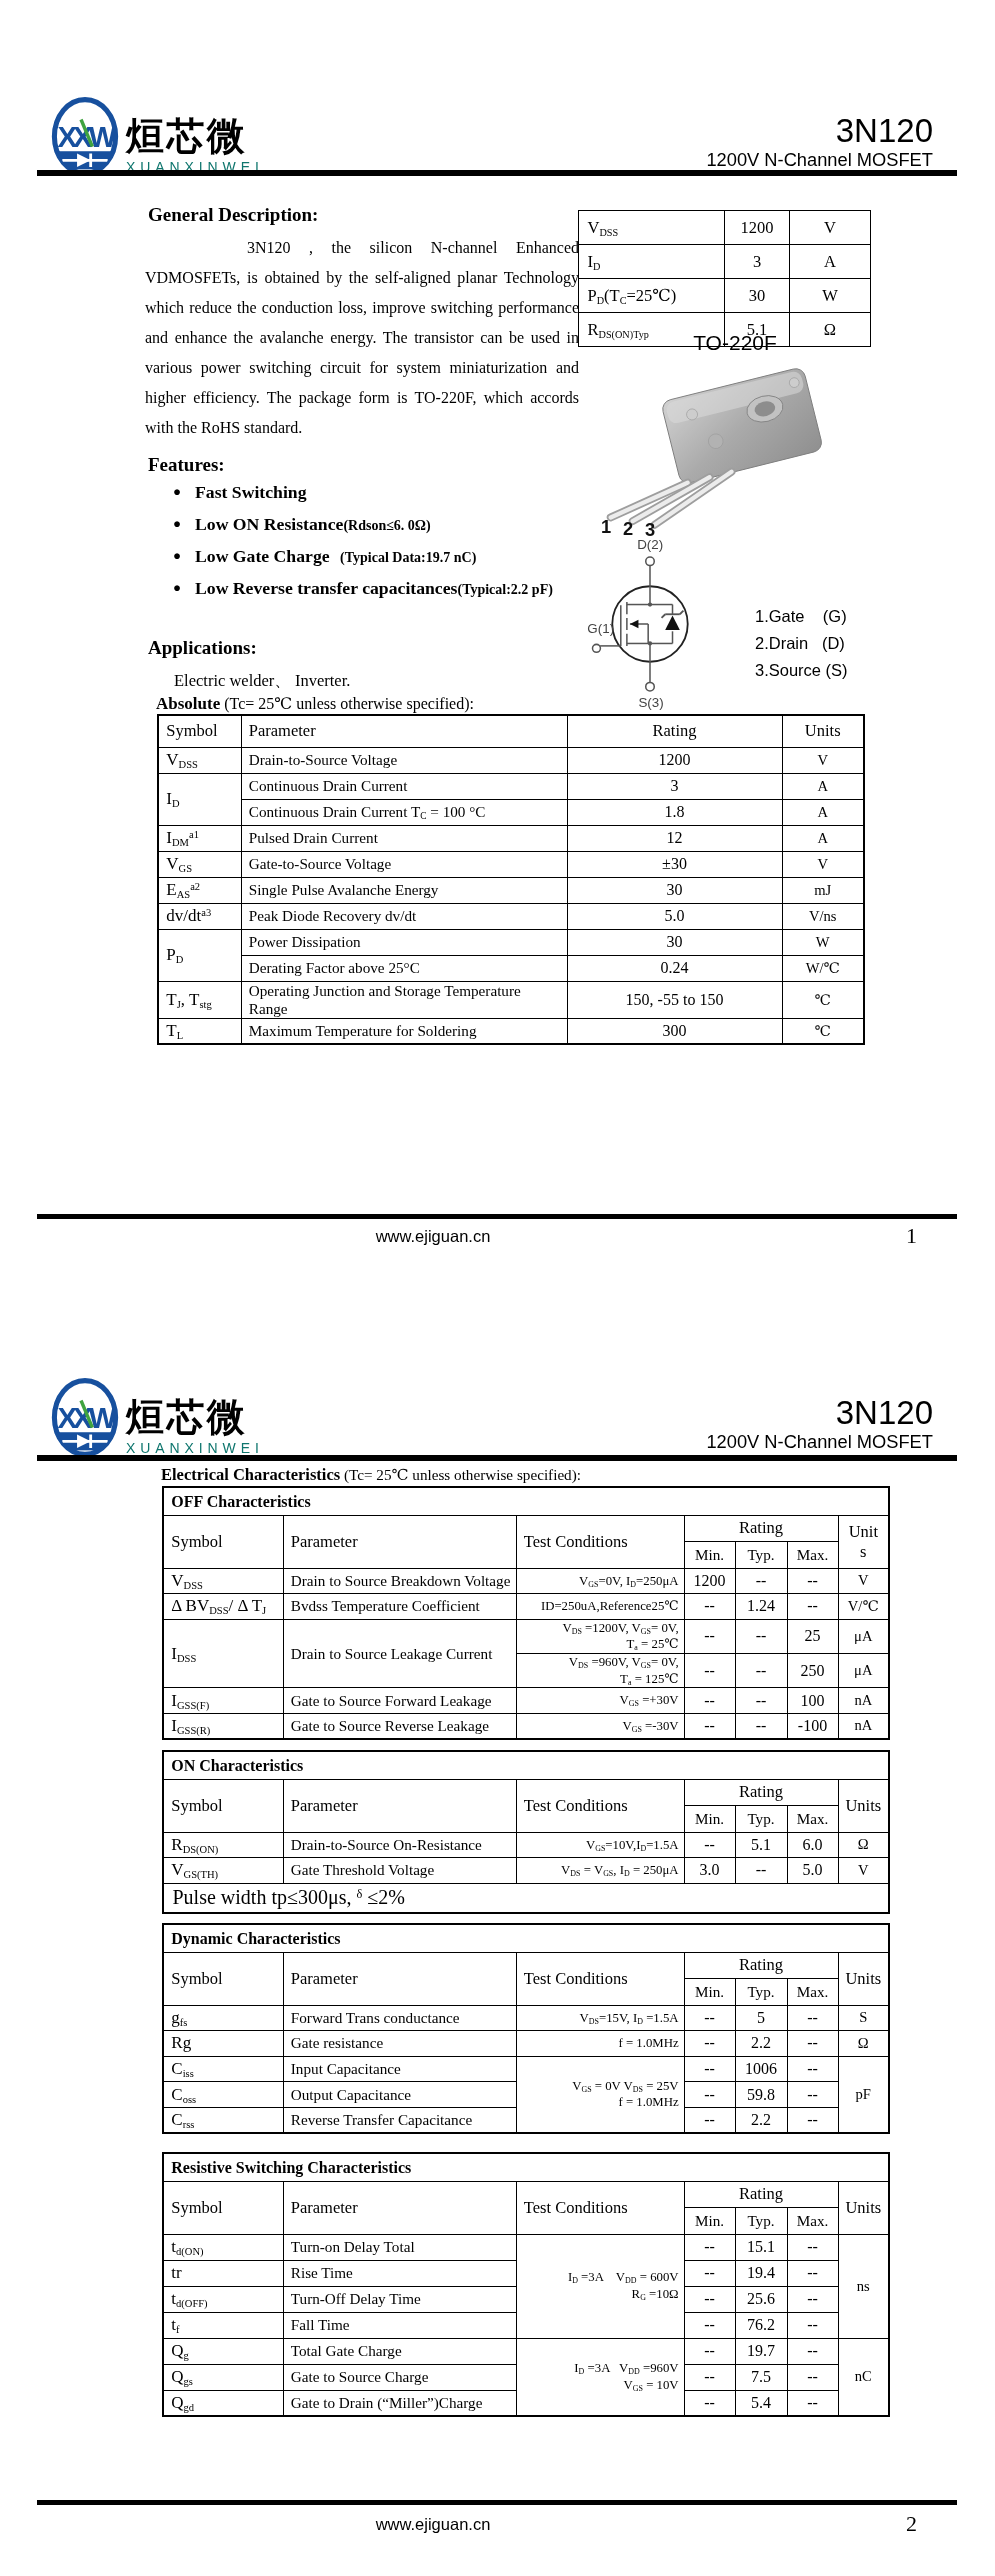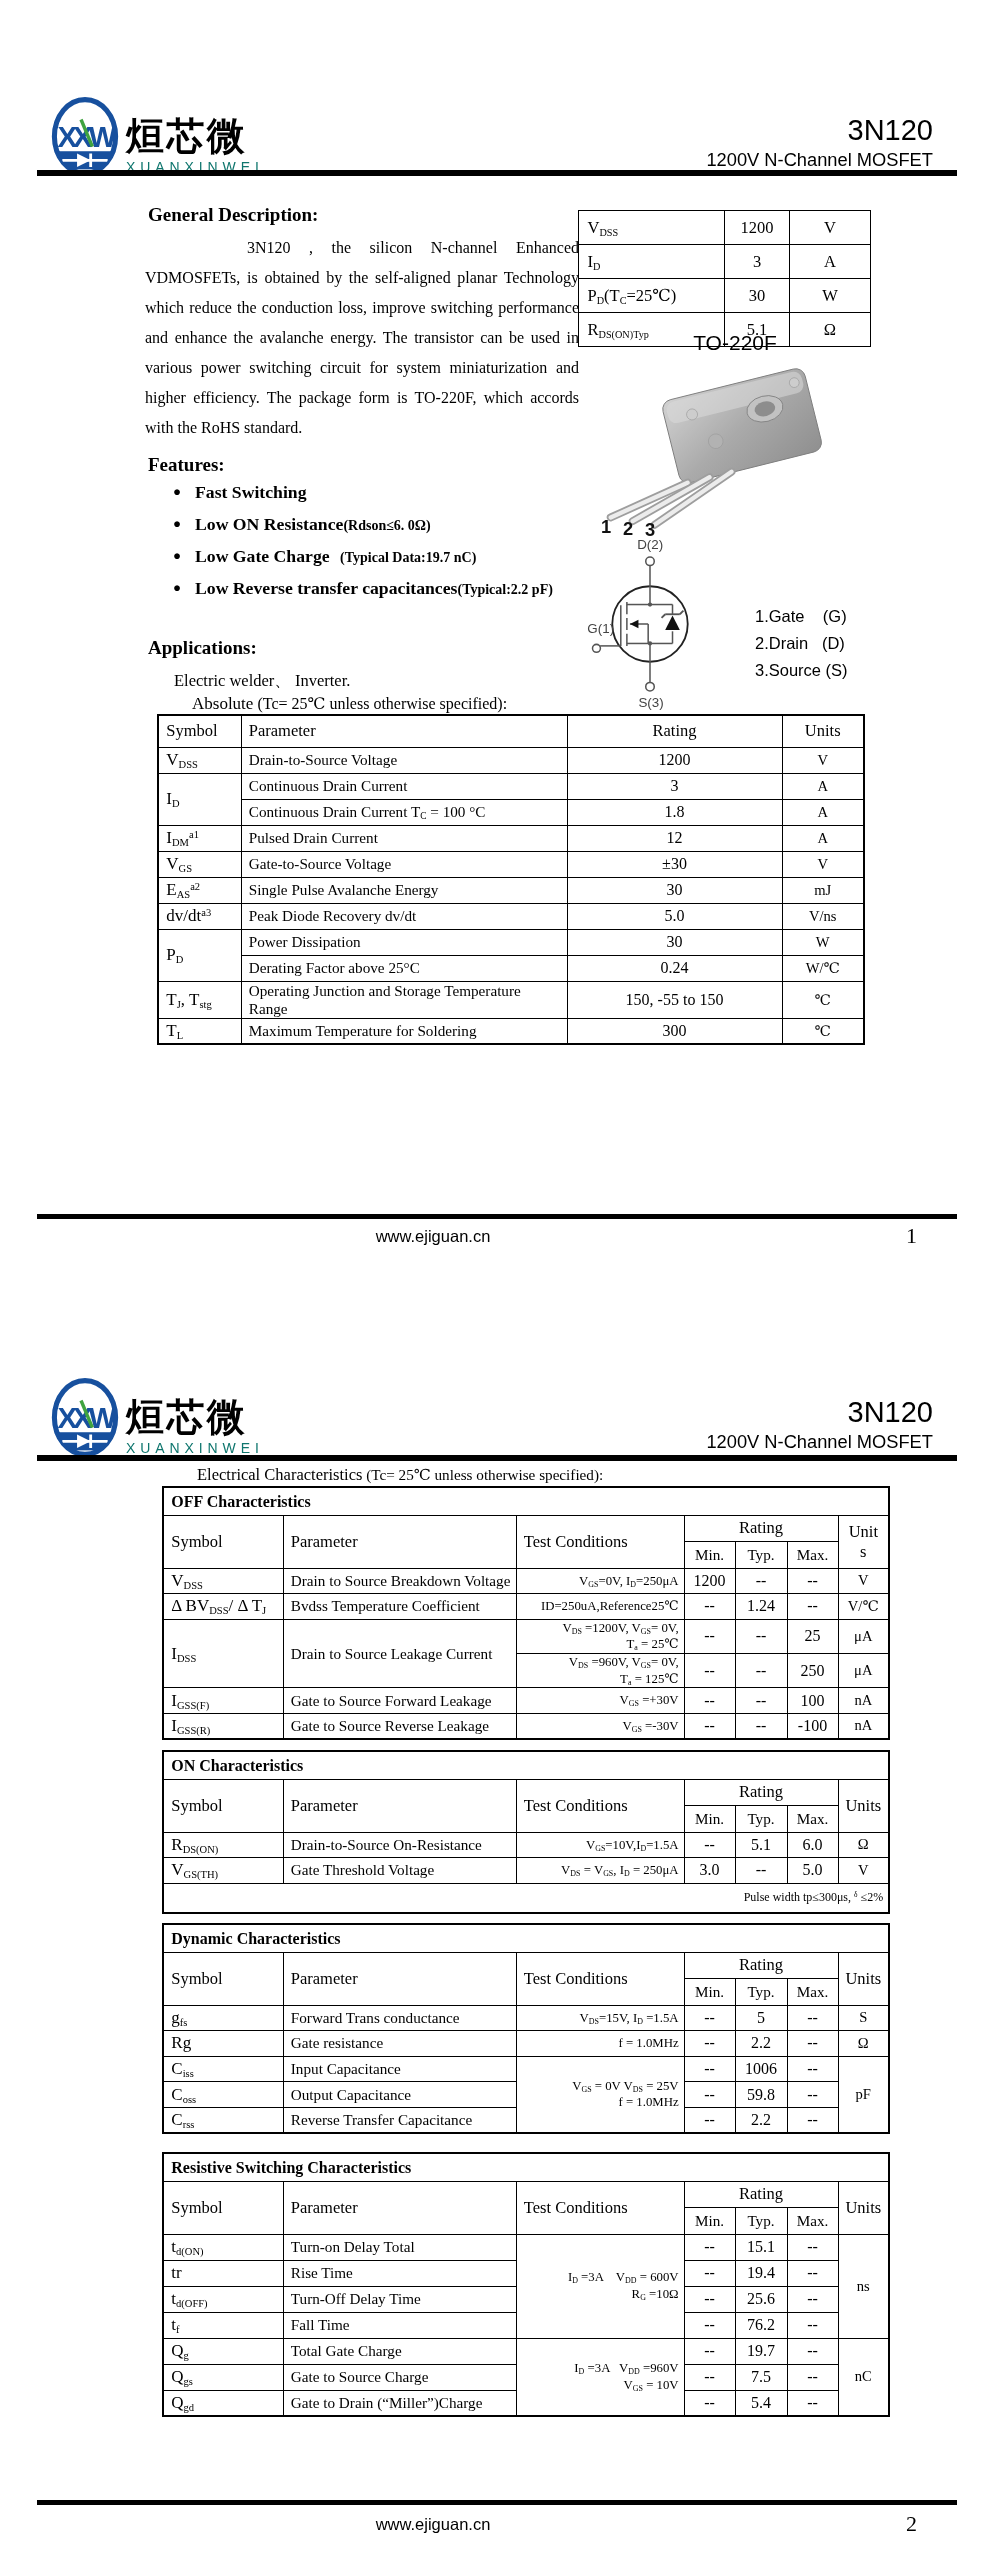--- a/index.html
+++ b/index.html
@@ -5,28 +5,28 @@
   html,body{margin:0;padding:0;background:#ffffff;}
   body{width:995px;height:2576px;position:relative;font-family:"Liberation Serif","DejaVu Serif",serif;color:#000;overflow:hidden;}
   .abs{position:absolute;}
   .rule{position:absolute;left:37px;width:920px;height:5.5px;background:#000;}
   .rule.thin{height:4.9px;}
 
   
   .brand-cn{font-size:38px;line-height:41px;font-weight:bold;font-family:"DejaVu Sans","Liberation Sans",sans-serif;letter-spacing:2.4px;}
   .brand-en{margin-top:2.4px;font-size:14px;letter-spacing:4.9px;font-family:"Liberation Sans",sans-serif;color:#0f766e;}
   .part-block{text-align:right;font-family:"Liberation Sans","DejaVu Sans",sans-serif;}
-  .part-no{font-size:29px;line-height:27px;}
+  .part-no{font-size:33px;line-height:27px;}
   .part-sub{margin-top:4.9px;font-size:18.3px;}
 
   
   .h-sec{font-weight:bold;font-size:19px;}
   .gen-body{font-size:16px;line-height:30px;text-align:justify;text-indent:102px;}
   .app-body{font-size:16.5px;}
-  .mix-title .t-b{font-weight:normal;font-size:17px;margin-left:36px;}
+  .mix-title .t-b{font-weight:bold;font-size:17px;}
   .mix-title .t-r{font-size:16px;}
 
   
   ul.features{list-style:none;margin:0;padding:0;}
   ul.features li{height:32px;font-weight:bold;white-space:nowrap;}
   .bullet{display:inline-block;width:22px;font-size:13.4px;vertical-align:1.8px;}
   .f-text{font-size:17.7px;}
   .f-note{font-size:14px;white-space:pre;}
 
   
@@ -44,21 +44,21 @@
   thead tr.h2{height:27px;}
   thead tr.h2 th{font-size:15.2px;}
   .th-left{text-align:left;padding-left:7.3px;}
   .th-rating{border-bottom:1.8px solid #000;}
   tr.sep td{border-top:1.8px solid #000;}
   .c-sym{font-size:17px;text-align:left;padding-left:7.3px;}
   .c-par{font-size:15.2px;text-align:left;padding-left:7.3px;}
   .c-cond{font-size:12.8px;text-align:right;padding-left:6.1px;white-space:pre-wrap;line-height:1.3;}
   .c-num{font-size:16px;text-align:center;}
   .c-unit{font-size:14.6px;text-align:center;}
-  .c-note{font-size:12px;text-align:right;padding-left:8.5px;height:28px;}
+  .c-note{font-size:20px;text-align:left;padding-left:8.5px;height:28px;}
   sub{font-size:62%;vertical-align:-0.25em;line-height:0;}
   sup{font-size:62%;vertical-align:0.5em;line-height:0;}
 
   .t-abs tbody tr{height:26px;}
   .t-abs thead tr{height:32px;}
   .t-sum td{border:1.2px solid #000;}
   .t-sum{border-width:1.5px;}
   .t-sum tbody tr{height:34px;}
   .t-sum .c-par{font-size:16.5px;padding-left:8.5px;}
   .t-sum .c-num{font-size:16.5px;}

